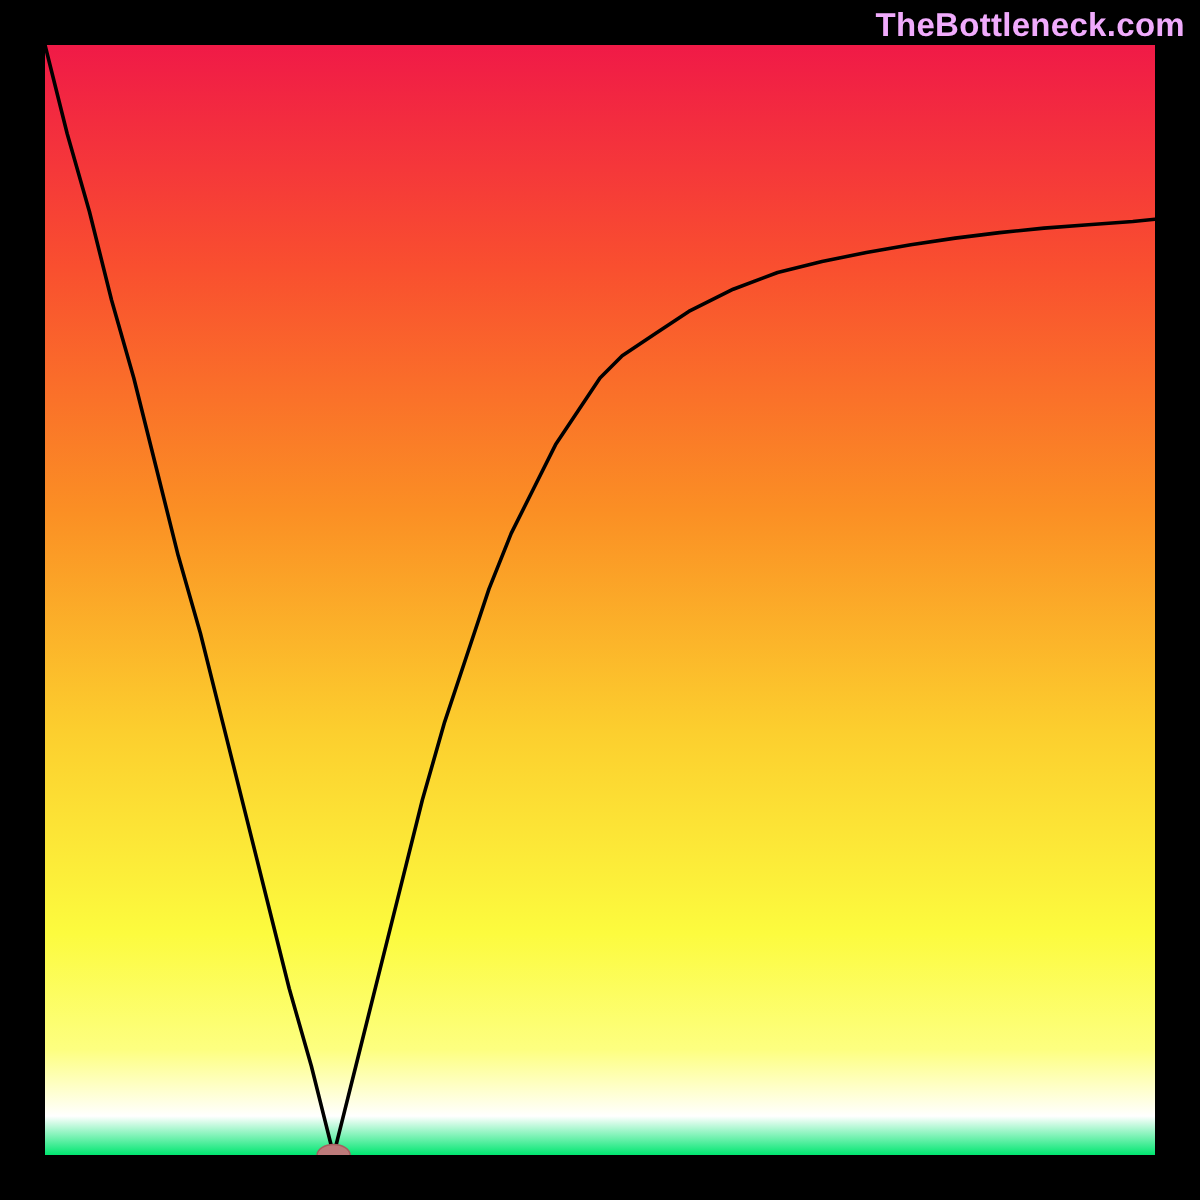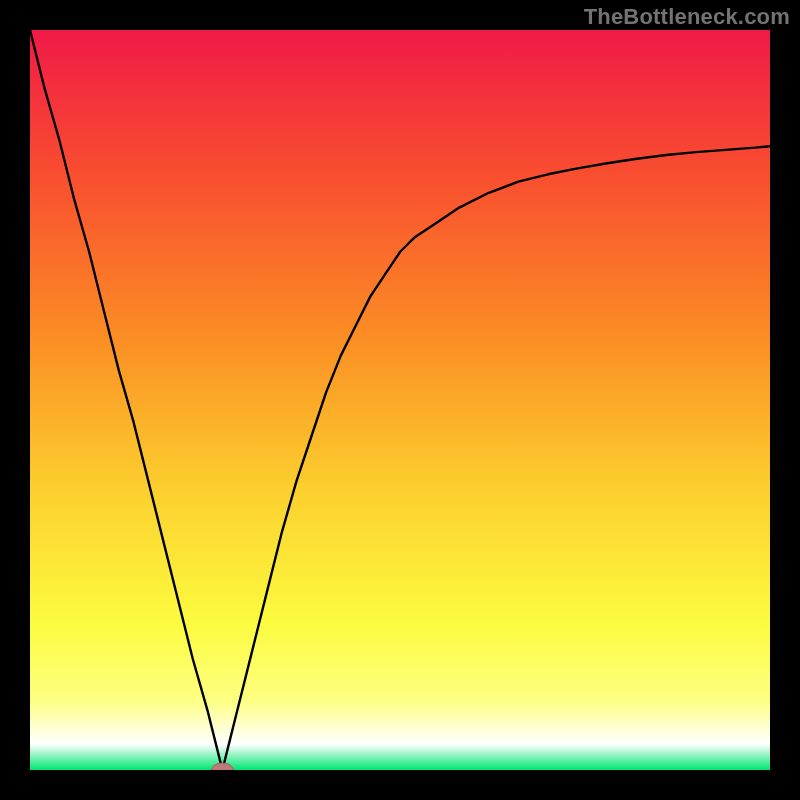--- a/index.html
+++ b/index.html
@@ -28,21 +28,21 @@
   }
   svg.plot {
     display: block;
     width: 740px;
     height: 740px;
   }
   .watermark {
     position: absolute;
     top: 4px;
     right: 10px;
-    color: #737373;
+    color: #f0abfc;
     font-size: 22px;
     font-weight: 600;
     letter-spacing: 0.2px;
     user-select: none;
   }
 </style>
 </head>
 <body>
 
 <div class="frame">

